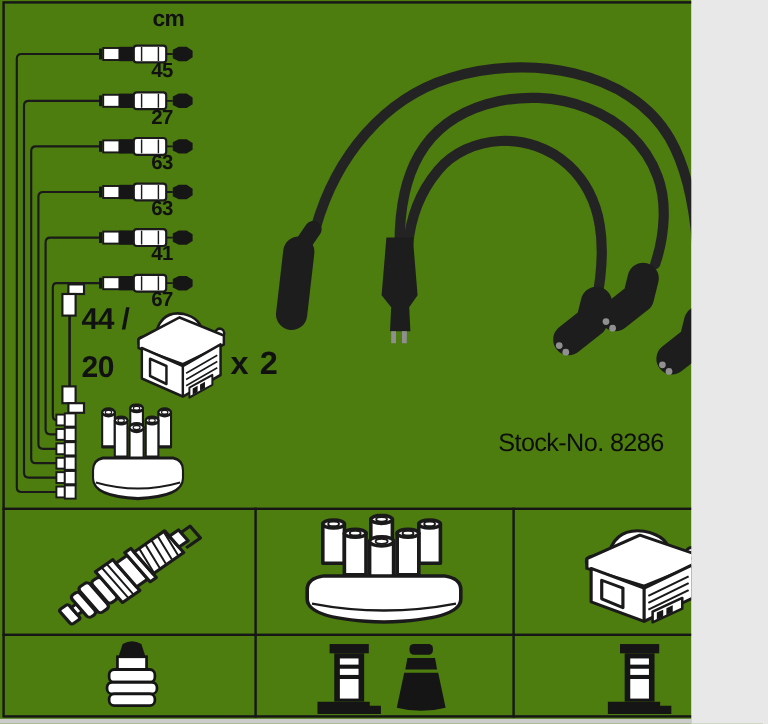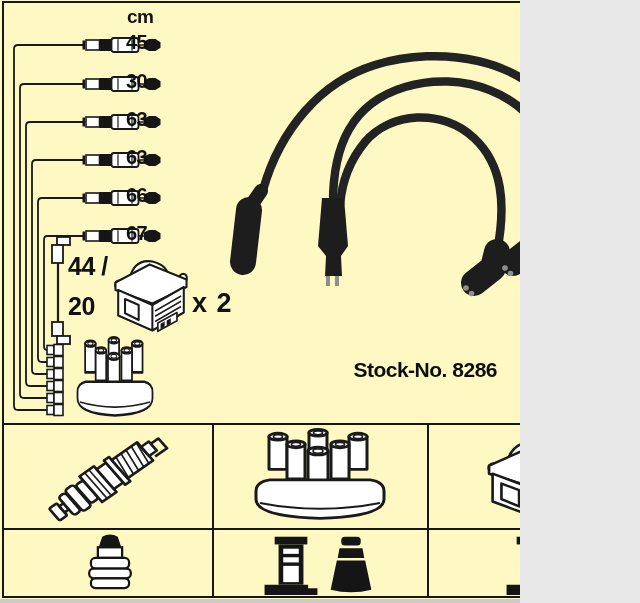--- a/index.html
+++ b/index.html
@@ -1,28 +1,28 @@
 <!DOCTYPE html>
 <html><head>
 <meta charset="utf-8">
 <style>
   html,body{margin:0;padding:0;background:#e8e8e8;}
-  #stage{position:relative;width:520px;height:603px;background:#fef9c3;overflow:hidden;
+  #stage{position:relative;width:576px;height:603px;background:#4d7c0f;overflow:hidden;
          font-family:"Liberation Sans","DejaVu Sans",sans-serif;}
   .frame{position:absolute;left:2px;top:1px;width:636px;height:597px;
          border:2px solid #161616;box-sizing:border-box;pointer-events:none;}
   .tline{position:absolute;background:#161616;}
   .lbl{position:absolute;color:#111;font-weight:700;letter-spacing:-0.5px;white-space:nowrap;}
   .lbl-cm{left:127px;top:6px;font-size:19px;}
-  .lbl-len{left:126px;font-size:20px;}
+  .lbl-len{left:126px;font-size:17px;margin-top:18px;}
   .lbl-44{left:68px;font-size:25px;}
   .lbl-x2{left:192px;top:288px;font-size:27px;letter-spacing:1px;text-align:center;}
   .prod{position:absolute;right:23px;top:357px;text-align:right;color:#0d0d0d;}
   .prod .pn{font-size:29px;font-weight:700;letter-spacing:-0.5px;line-height:1.1;}
-  .prod .sn{font-size:21px;font-weight:700;letter-spacing:-0.5px;line-height:1.2;}
+  .prod .sn{font-size:21px;font-weight:400;letter-spacing:-0.5px;line-height:1.2;}
   svg{position:absolute;left:0;top:0;}
   .bottom-strip{position:absolute;left:0;top:599px;width:640px;height:4px;background:#cbcbcb;}
 </style>
 </head>
 <body>
 
 <div id="stage">
 
   <svg width="640" height="603" viewBox="0 0 640 603">
     <defs>
@@ -221,24 +221,24 @@
     <use href="#sym-term" x="505" y="535" width="56" height="60"></use>
   </svg>
 
   <div class="tline" style="left:2px;top:423px;width:636px;height:2px;"></div>
   <div class="tline" style="left:2px;top:528px;width:636px;height:2px;"></div>
   <div class="tline" style="left:212px;top:423px;width:2px;height:175px;"></div>
   <div class="tline" style="left:427px;top:423px;width:2px;height:175px;"></div>
 
   <div class="lbl lbl-cm">cm</div>
   <div class="lbl lbl-len" style="top:31px;">45</div>
-  <div class="lbl lbl-len" style="top:70px;">30</div>
+  <div class="lbl lbl-len" style="top:70px;">27</div>
   <div class="lbl lbl-len" style="top:108px;">63</div>
   <div class="lbl lbl-len" style="top:146px;">63</div>
-  <div class="lbl lbl-len" style="top:184px;">66</div>
+  <div class="lbl lbl-len" style="top:184px;">41</div>
   <div class="lbl lbl-len" style="top:222px;">67</div>
   <div class="lbl lbl-44" style="top:252px;text-align:right;">44 /</div>
   <div class="lbl lbl-44" style="top:292px;">20</div>
   <div class="lbl lbl-x2">x 2</div>
 
   <div class="prod">
     <div class="sn">Stock-No. 8286</div>
   </div>
 
   <div class="frame"></div>

